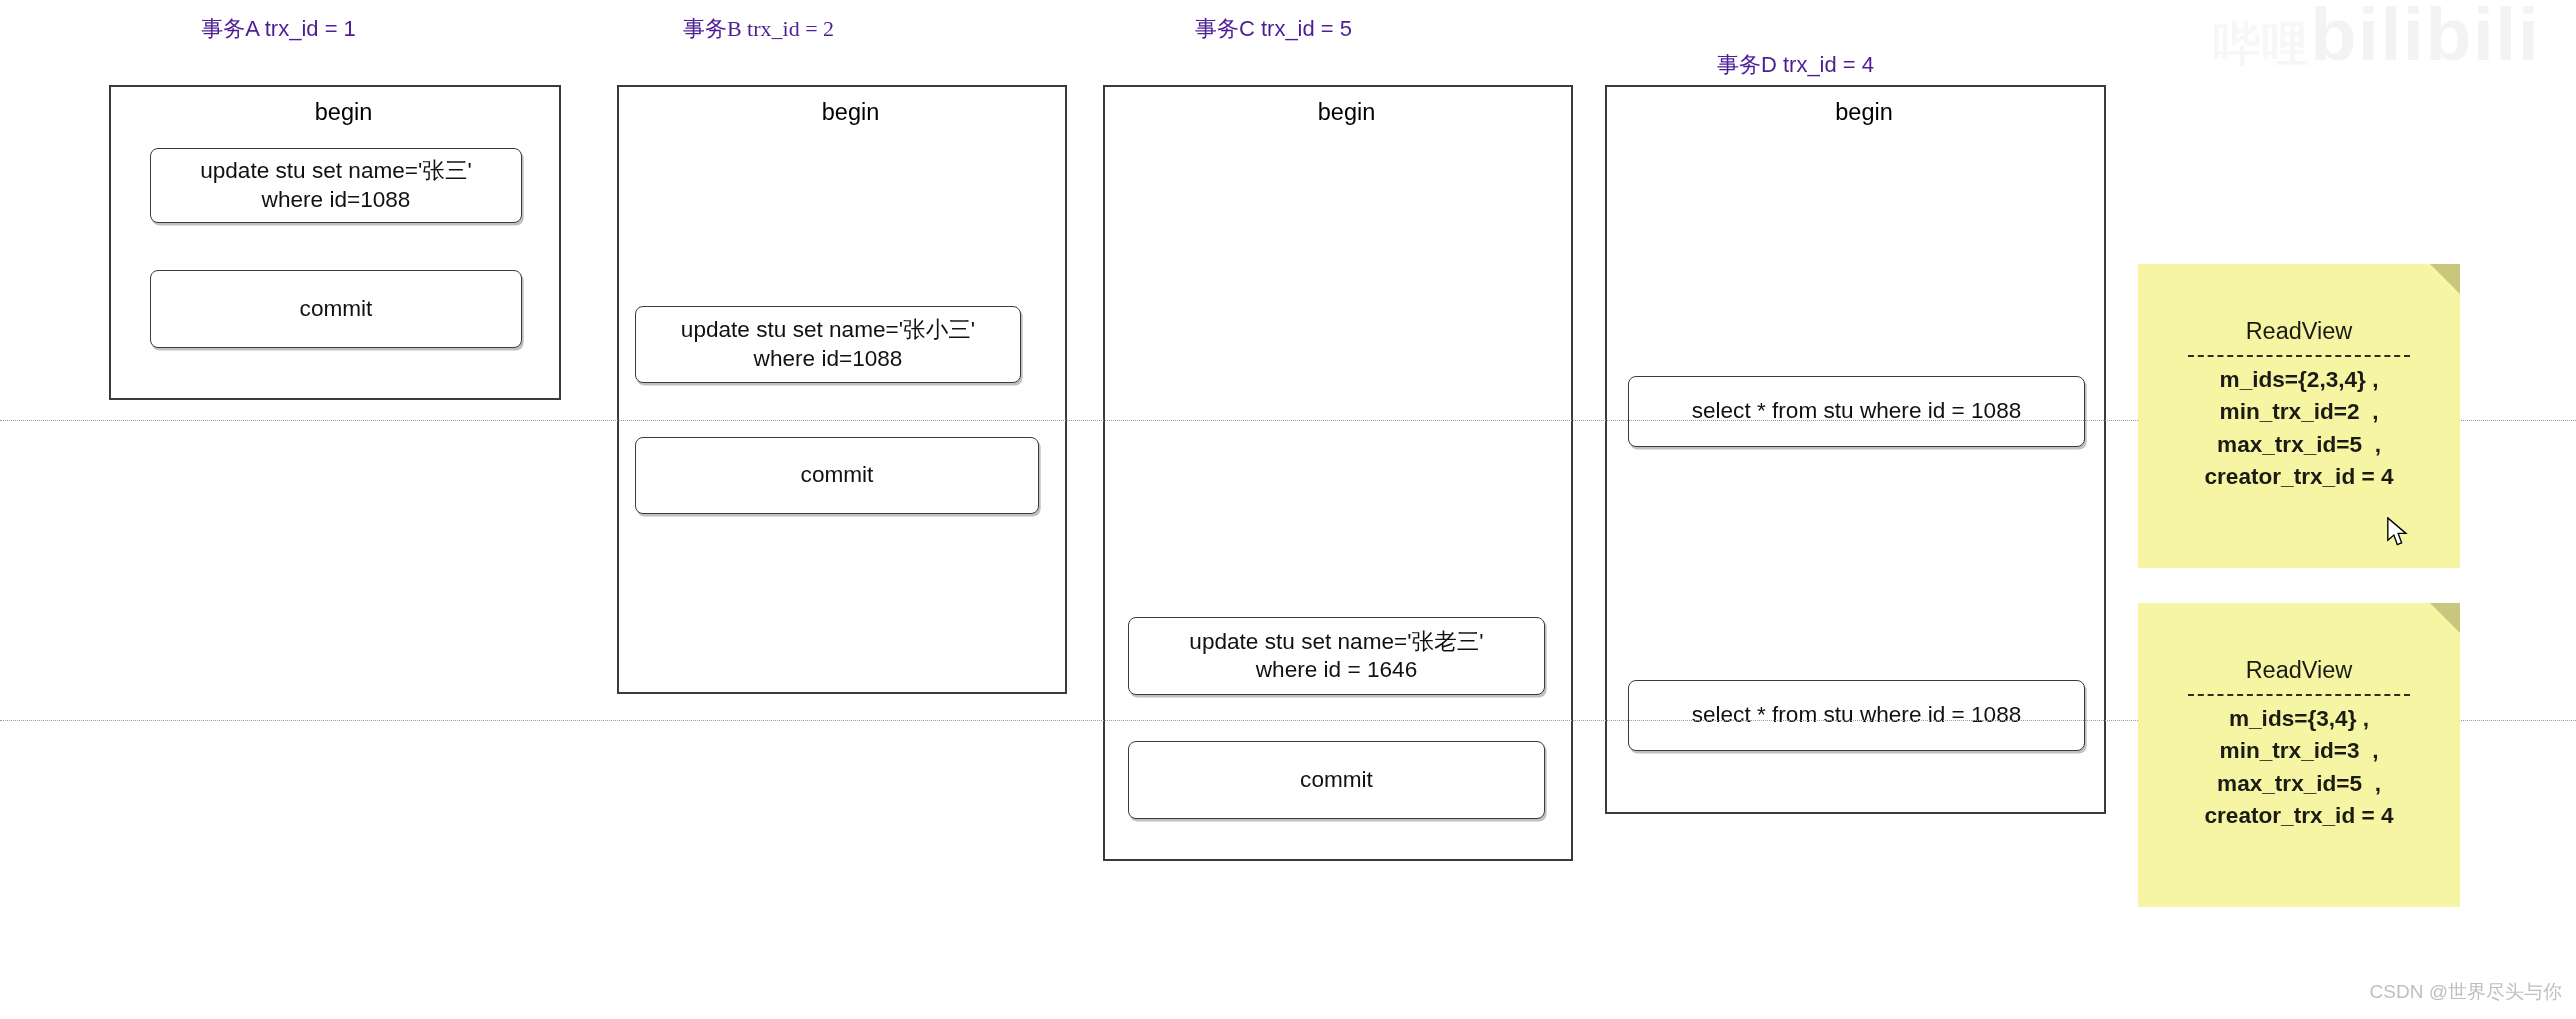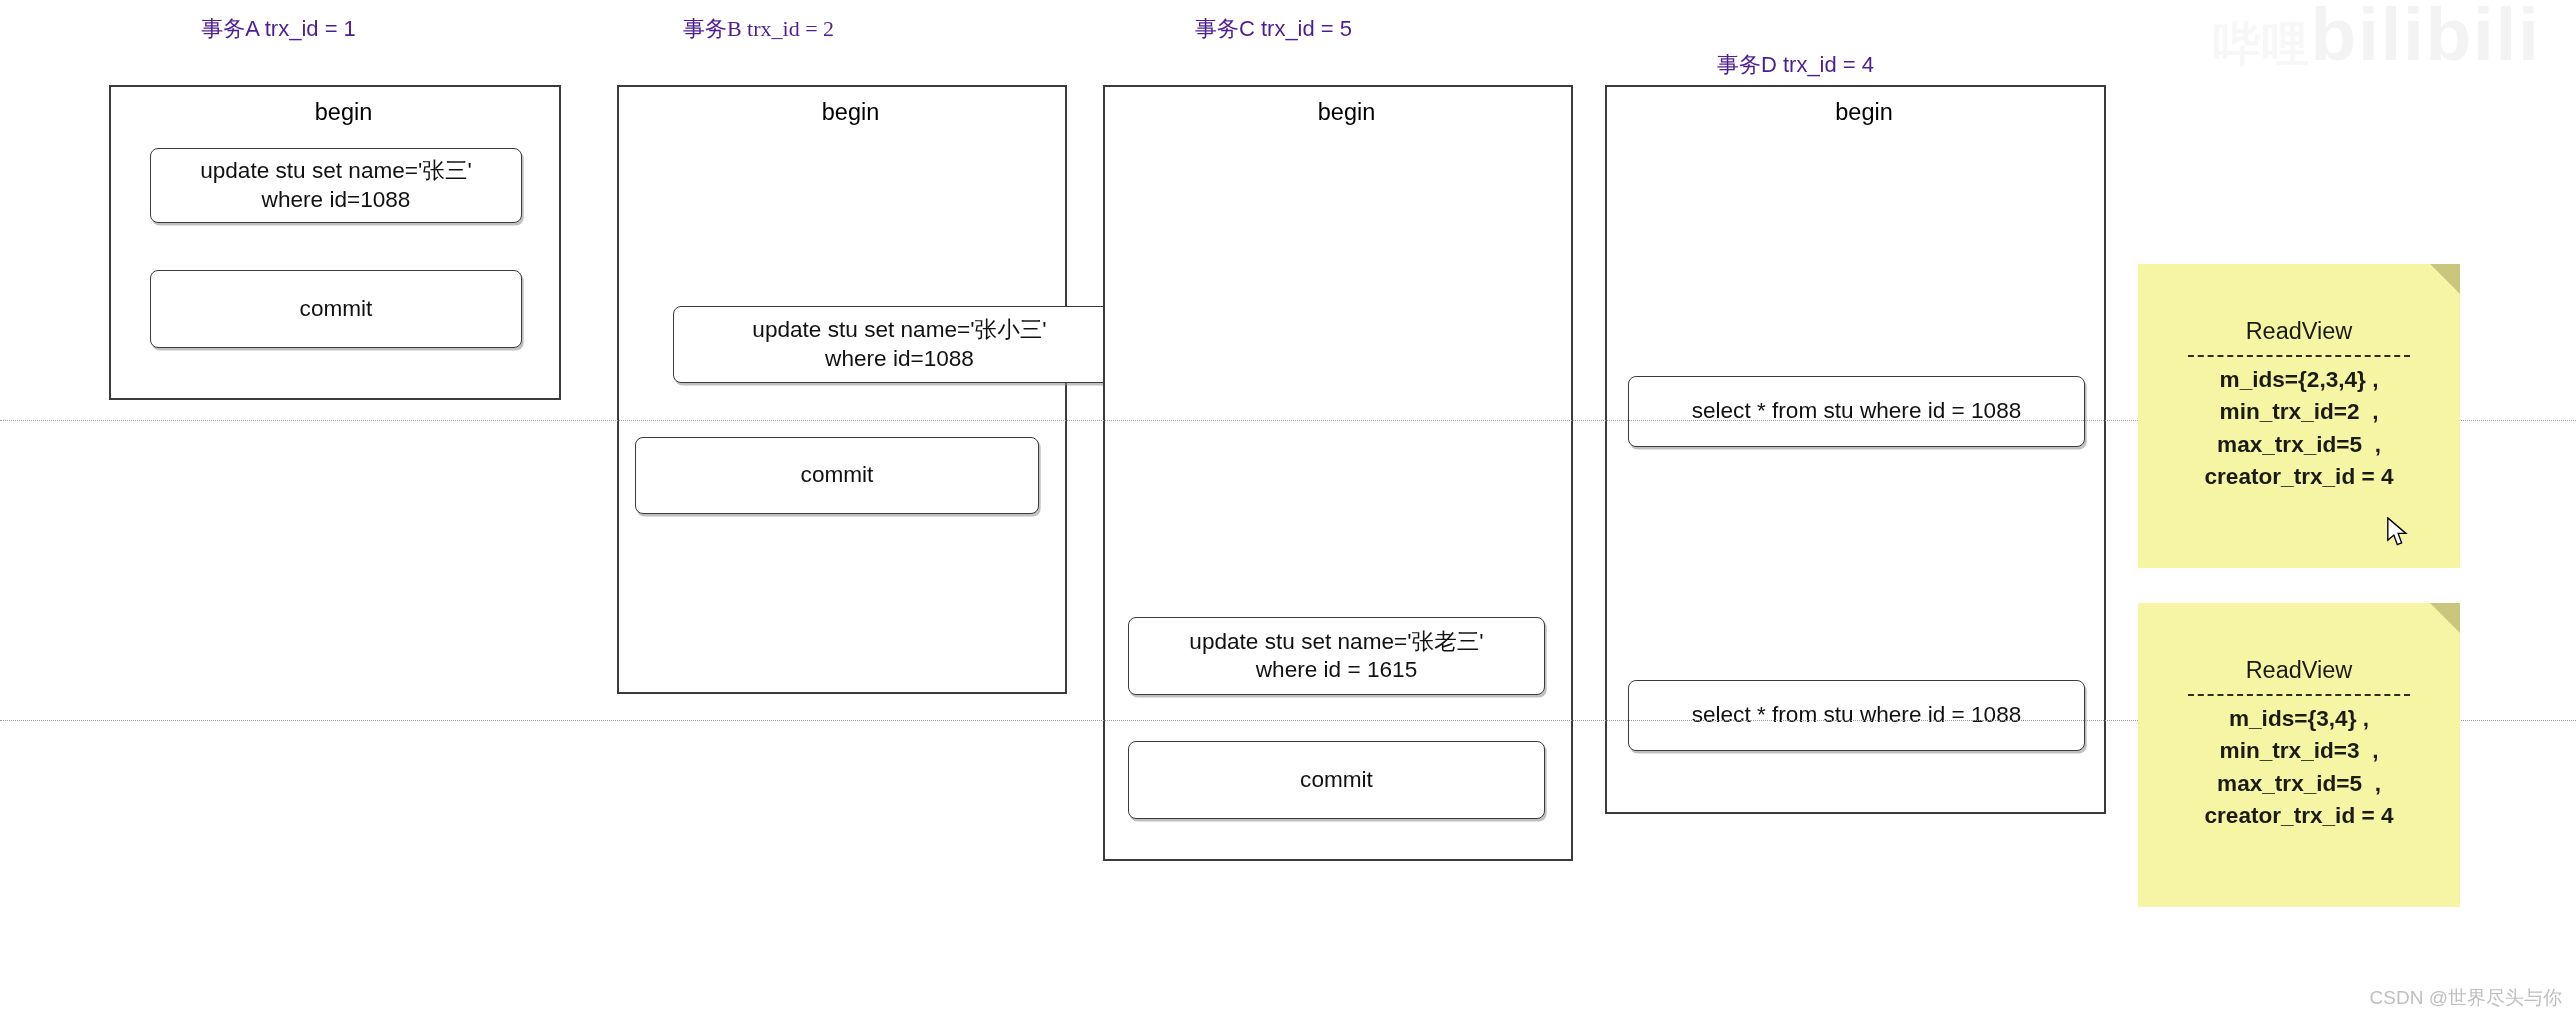--- a/index.html
+++ b/index.html
@@ -28,21 +28,21 @@
     white-space: nowrap;
     user-select: none;
     pointer-events: none;
   }
   .wm-bili .small {
     font-size: 47px;
     color: #f7f7f7;
   }
   .wm-csdn {
     position: absolute;
-    right: 14px; bottom: 8px;
+    right: 14px; bottom: 14px;
     font-size: 19px;
     color: #bfbfbf;
     white-space: nowrap;
     user-select: none;
   }
 
   
   .txn-title {
     position: absolute;
     text-align: center;
@@ -146,35 +146,35 @@
 where id=1088</span>
 </div>
 <div class="stmt" style="left:150px; top:270px; width:372px; height:78px;">
   <span>commit</span>
 </div>
 
 <div class="txn-title" style="left:589px; top:14px; width:339px;font-family:Liberation Serif, serif;">事务B trx_id = 2</div>
 <div class="txn-box" style="left:617px; top:85px; width:450px; height:609px;">
   <div class="txn-begin" style="top:12px;">begin</div>
 </div>
-<div class="stmt" style="left:673px; top:306px; width:453px; height:77px;">
+<div class="stmt" style="left:635px; top:306px; width:386px; height:77px;">
   <span>update stu set name='张小三'
 where id=1088</span>
 </div>
 <div class="stmt" style="left:635px; top:437px; width:404px; height:77px;">
   <span>commit</span>
 </div>
 
 <div class="txn-title" style="left:1104px; top:14px; width:339px;">事务C trx_id = 5</div>
 <div class="txn-box" style="left:1103px; top:85px; width:470px; height:776px;">
   <div class="txn-begin" style="top:12px;">begin</div>
 </div>
 <div class="stmt" style="left:1128px; top:617px; width:417px; height:78px;">
   <span>update stu set name='张老三'
-where id = 1615</span>
+where id = 1646</span>
 </div>
 <div class="stmt" style="left:1128px; top:741px; width:417px; height:78px;">
   <span>commit</span>
 </div>
 
 <div class="txn-title" style="left:1626px; top:14px; width:339px;margin-top:36px;">事务D trx_id = 4</div>
 <div class="txn-box" style="left:1605px; top:85px; width:501px; height:729px;">
   <div class="txn-begin" style="top:12px;">begin</div>
 </div>
 <div class="stmt" style="left:1628px; top:376px; width:457px; height:71px;">

